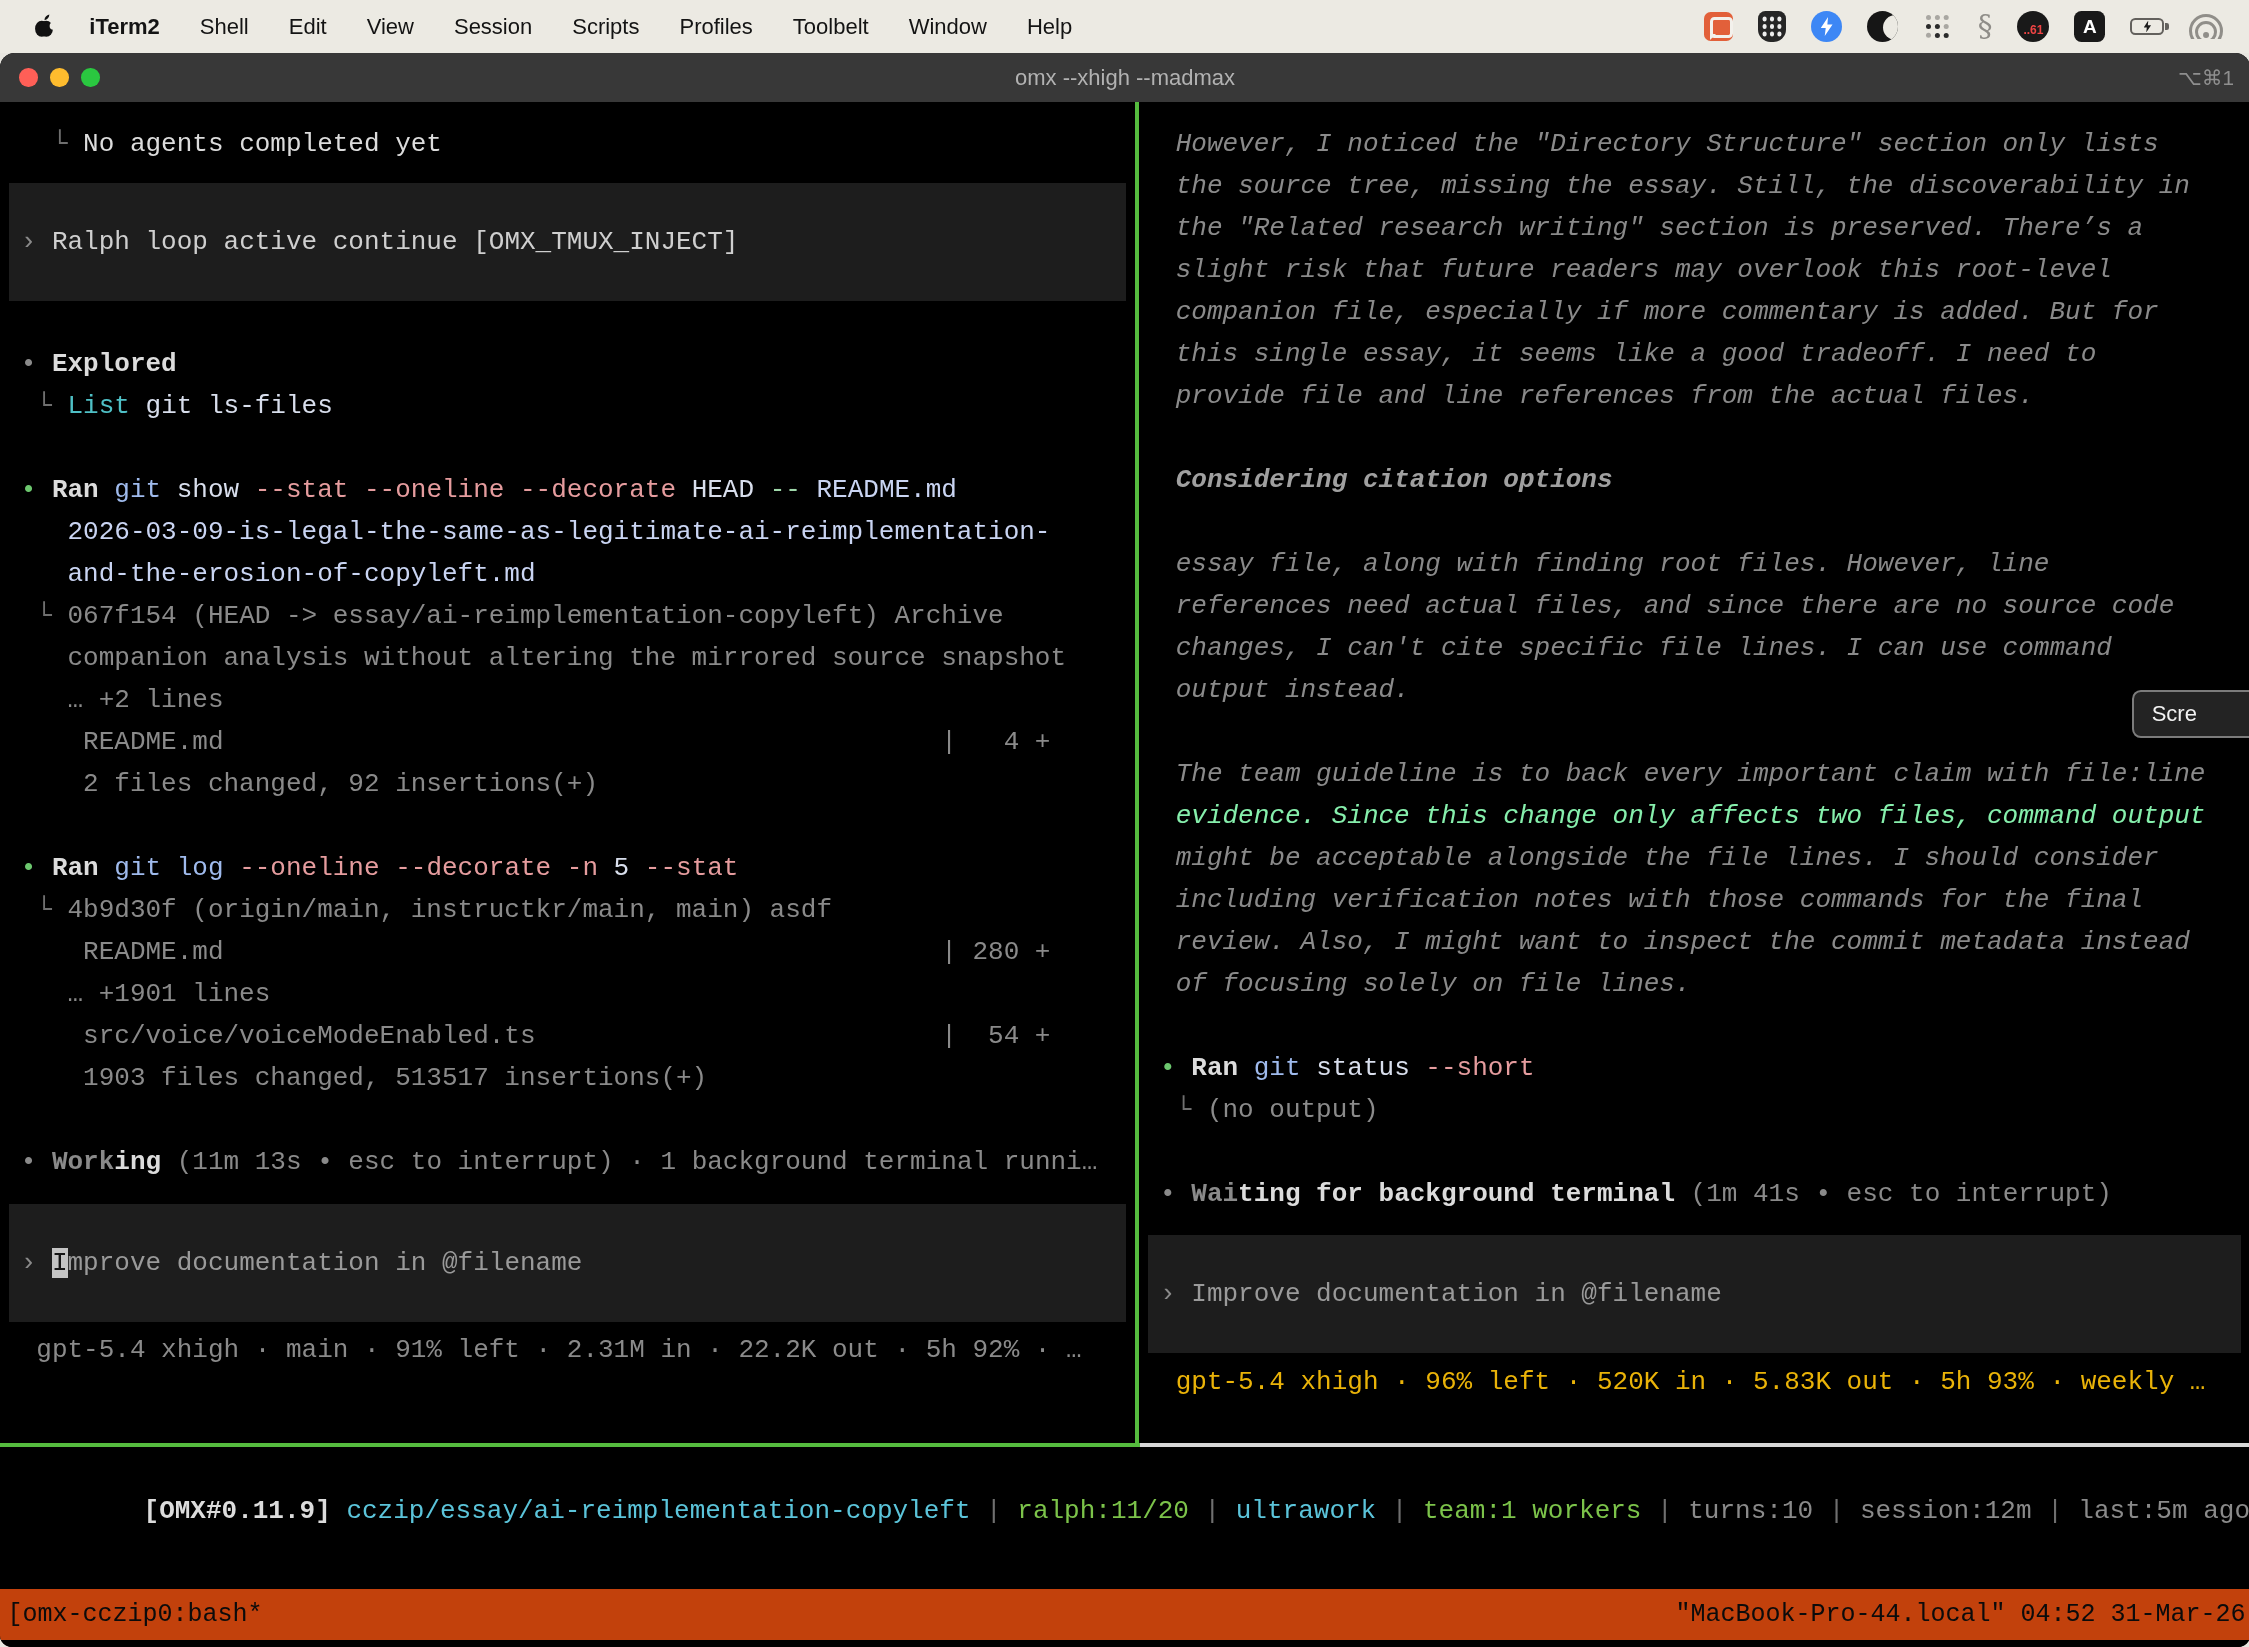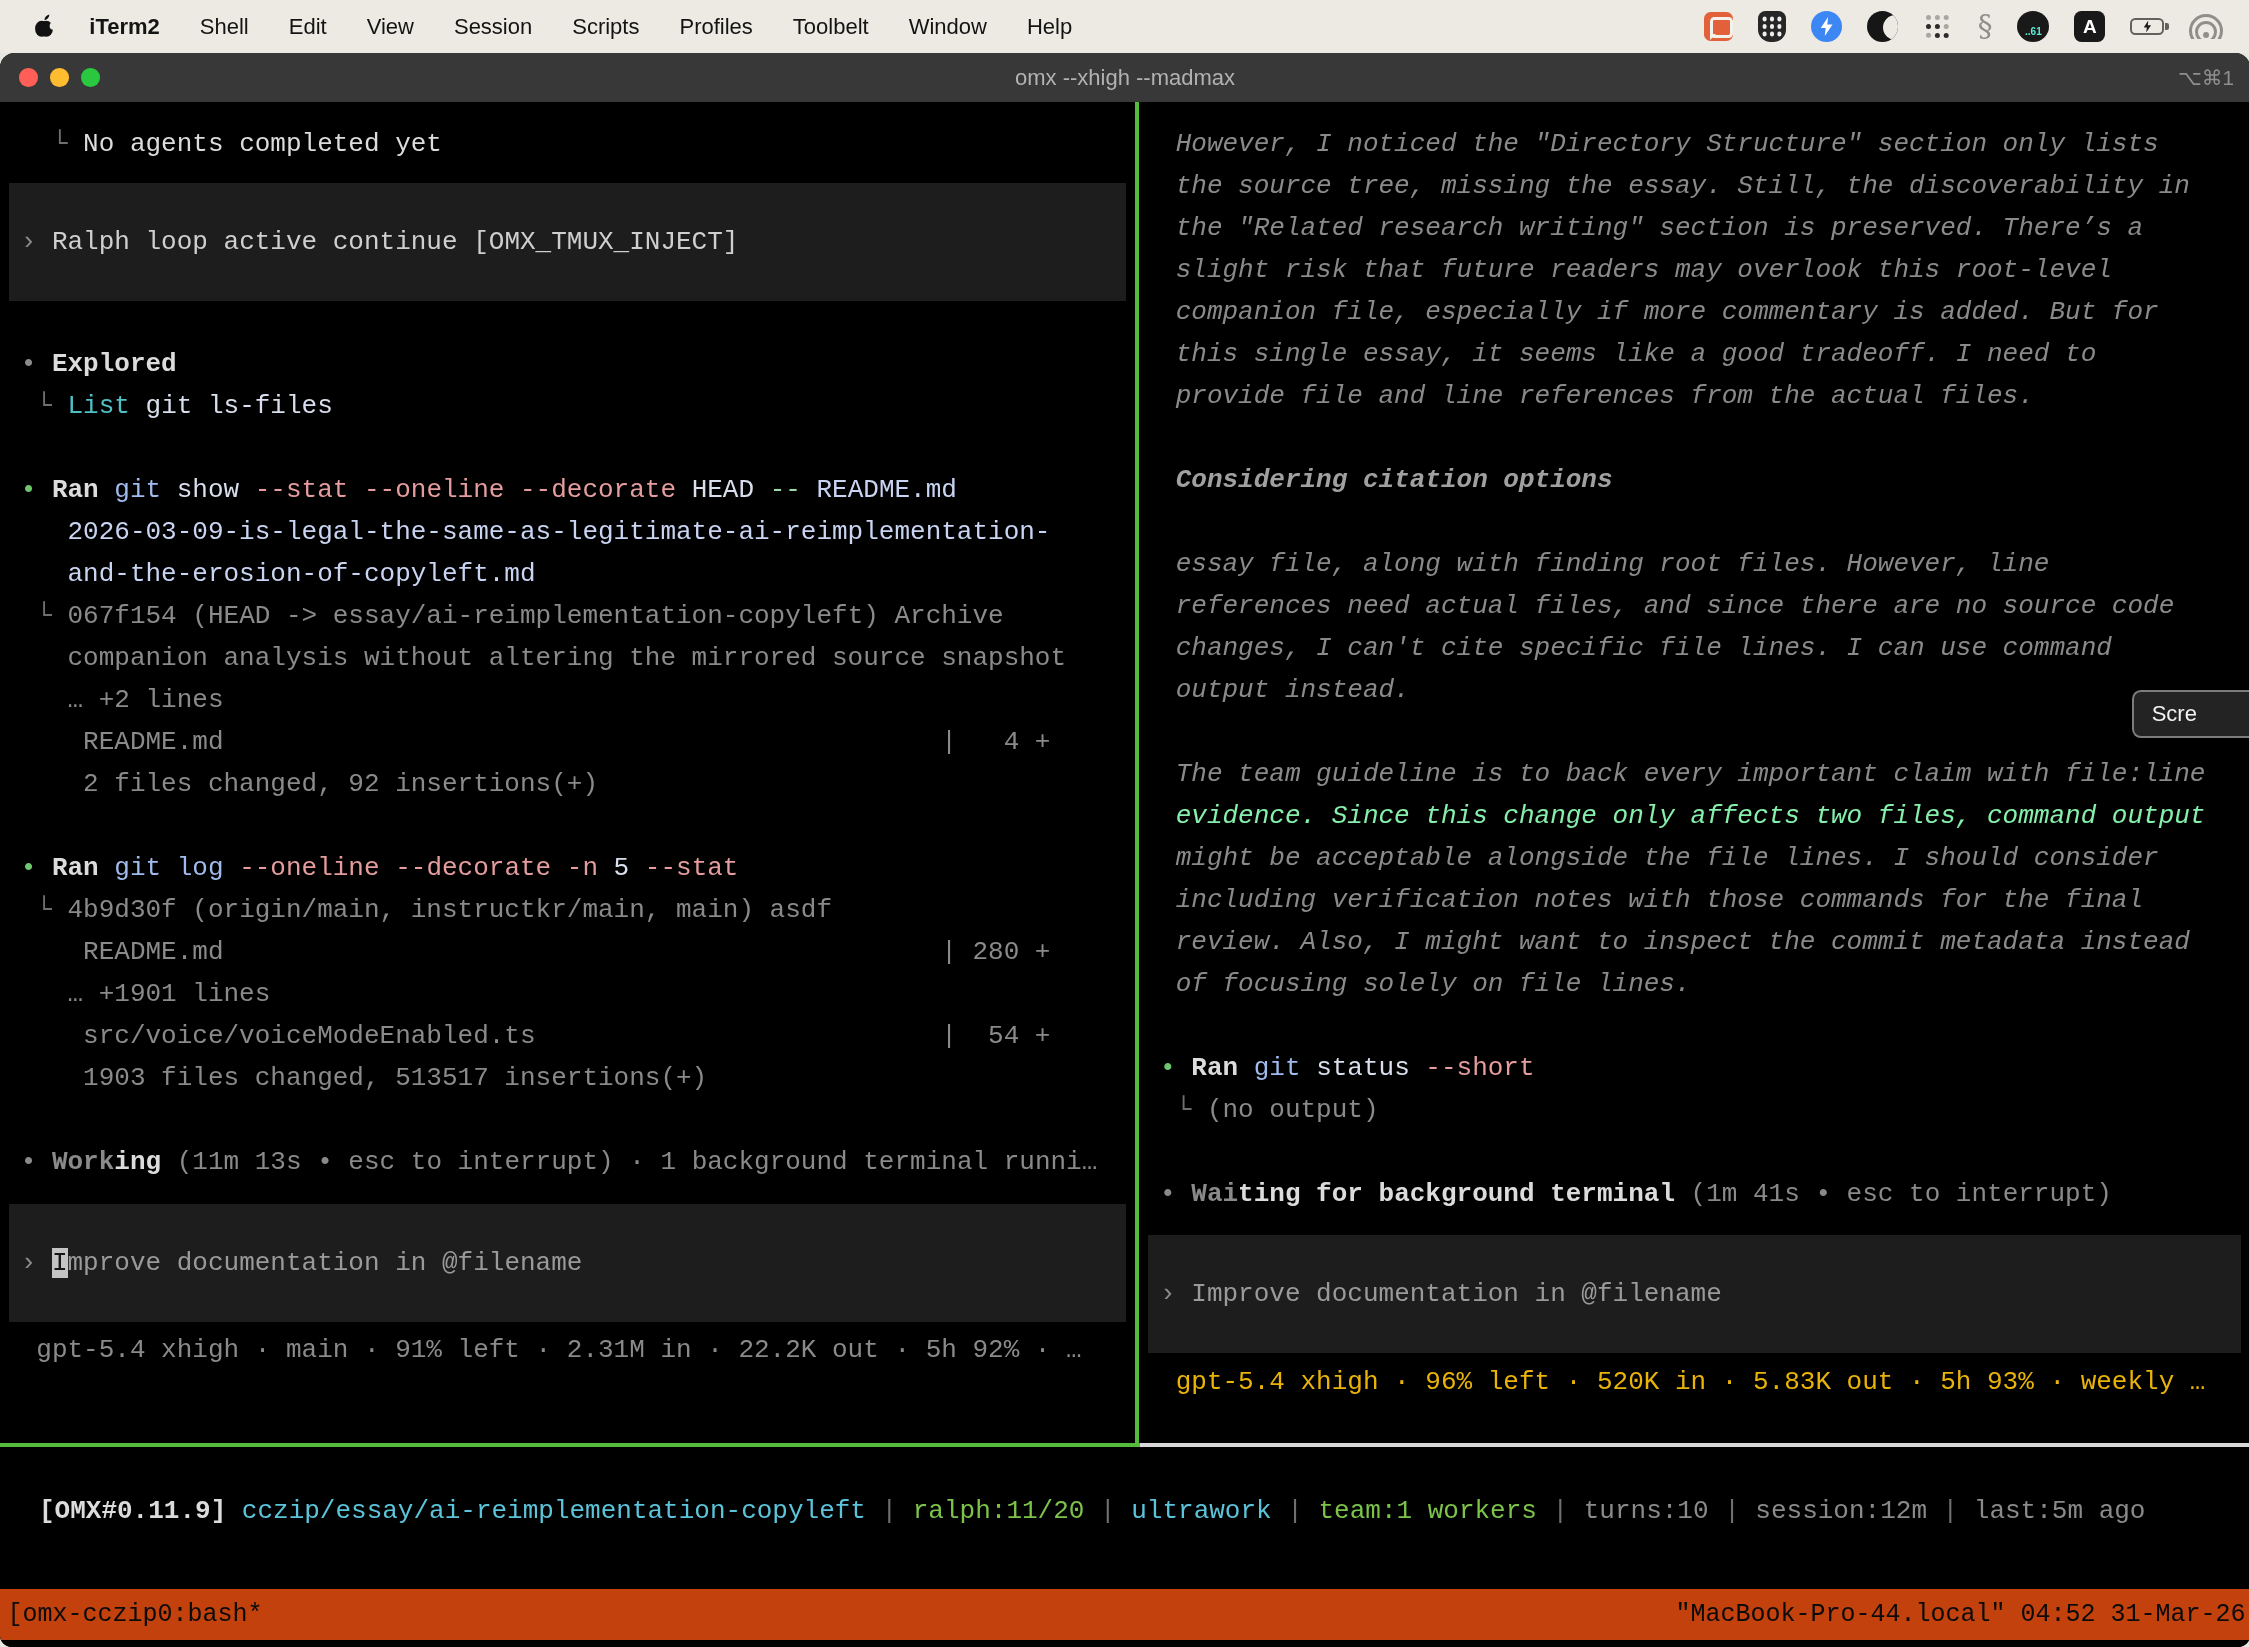--- a/index.html
+++ b/index.html
@@ -24,21 +24,21 @@
   .ic-zap { width:31px; height:31px; background:#3D87F5; border-radius:50%; }
   .bolt { width:11.8px; height:19px; background:#fff; clip-path:polygon(62% 0,0 58%,42% 58%,34% 100%,100% 40%,56% 40%); }
   .ic-contrast { width:31px; height:31px; border-radius:50%; background:#161616; overflow:hidden; }
   .ic-contrast::after { content:''; position:absolute; left:16px; top:3.7px; width:25px; height:25px; border-radius:50%; background:#ECEAE3; }
   .ic-dots { width:29.5px; height:29.5px; }
   .d9a { width:5.2px; height:5.2px; border-radius:50%; background:#A9A7A2; position:absolute; left:3px; top:3px;
     box-shadow: 8.9px 0 0 #A9A7A2, 17.7px 0 0 #A9A7A2, 17.7px 8.9px 0 #A9A7A2, 0 17.7px 0 #A9A7A2; }
   .d9b { width:5.2px; height:5.2px; border-radius:50%; background:#2B2B2B; position:absolute; left:3px; top:11.8px;
     box-shadow: 8.9px 0 0 #2B2B2B, 8.9px 8.9px 0 #2B2B2B, 17.7px 8.9px 0 #2B2B2B; }
   .ic-stats { font-size:29.5px; color:#8F8D88; font-family:"DejaVu Serif", serif; line-height:1; }
-  .ic-badge { width:32px; height:31px; background:#191919; border-radius:50%; color:#5eead4; font-size:10px; font-weight:bold; display:flex; align-items:flex-end; justify-content:center; padding-bottom:5.2px; }
+  .ic-badge { width:32px; height:31px; background:#191919; border-radius:50%; color:#ef4444; font-size:12px; font-weight:bold; display:flex; align-items:flex-end; justify-content:center; padding-bottom:5.2px; }
   .ic-kbd { width:31px; height:31px; background:#191919; border-radius:7.4px; color:#FFF; font-size:19px; font-weight:bold; display:flex; align-items:center; justify-content:center; }
   .ic-batt { width:34px; height:17.7px; border:2.2px solid #63615D; border-radius:5.2px; position:relative; display:flex; align-items:center; justify-content:center; }
   .ic-batt::after { content:''; position:absolute; right:-6.6px; width:3.7px; height:7.4px; background:#63615D; border-radius:0 2.2px 2.2px 0; }
   .bolt-dark { width:7.4px; height:11.8px; background:#1D1D1D; clip-path:polygon(62% 0,0 58%,42% 58%,34% 100%,100% 40%,56% 40%); }
   .ic-wifi { width:34px; height:25px; position:relative; overflow:hidden; }
   .arc { position:absolute; border:3.7px solid #908E89; border-radius:50%; left:50%; transform:translateX(-50%); }
   .arc1 { width:34px; height:34px; top:0; }
   .arc2 { width:22px; height:22px; top:6.6px; }
   .wdot { position:absolute; width:5.9px; height:5.9px; background:#908E89; border-radius:50%; left:50%; transform:translateX(-50%); top:17.7px; }
 
@@ -66,21 +66,21 @@
   .btxt { color:#CFCFCF; }
   .btxt.dim { color:#9A9A9A; }
   .cursor { background:#C4C4C4; color:#161616; }
 
   .status { margin-top:7.4px; }
 
   .hdiv { height:3.7px; display:flex; }
   .hdiv .hl { width:1140px; background:#55BB3E; }
   .hdiv .hr { flex:1; background:#D8D8D8; }
 
-  .omxbar { height:142px; padding:43px 0 0 39px; }
+  .omxbar { height:142px; padding:43px 0 0 39px;text-align:right; }
   .tmuxbar { height:51px; background:#c2410c; color:#0B0B0B; line-height:51px; font-size:25px;
              display:flex; justify-content:space-between; padding:0 4.4px 0 7.4px; white-space:pre; }
 
   .tooltip { position:absolute; top:588px; right:-44px; width:162px; background:#232323;
              border:2.2px solid #7C7C7C; border-radius:8.9px; color:#F2F2F2;
              font-family:"Liberation Sans",sans-serif; font-size:22px; padding:8.9px 17.7px; }
 </style>
 </head>
 <body>
 

